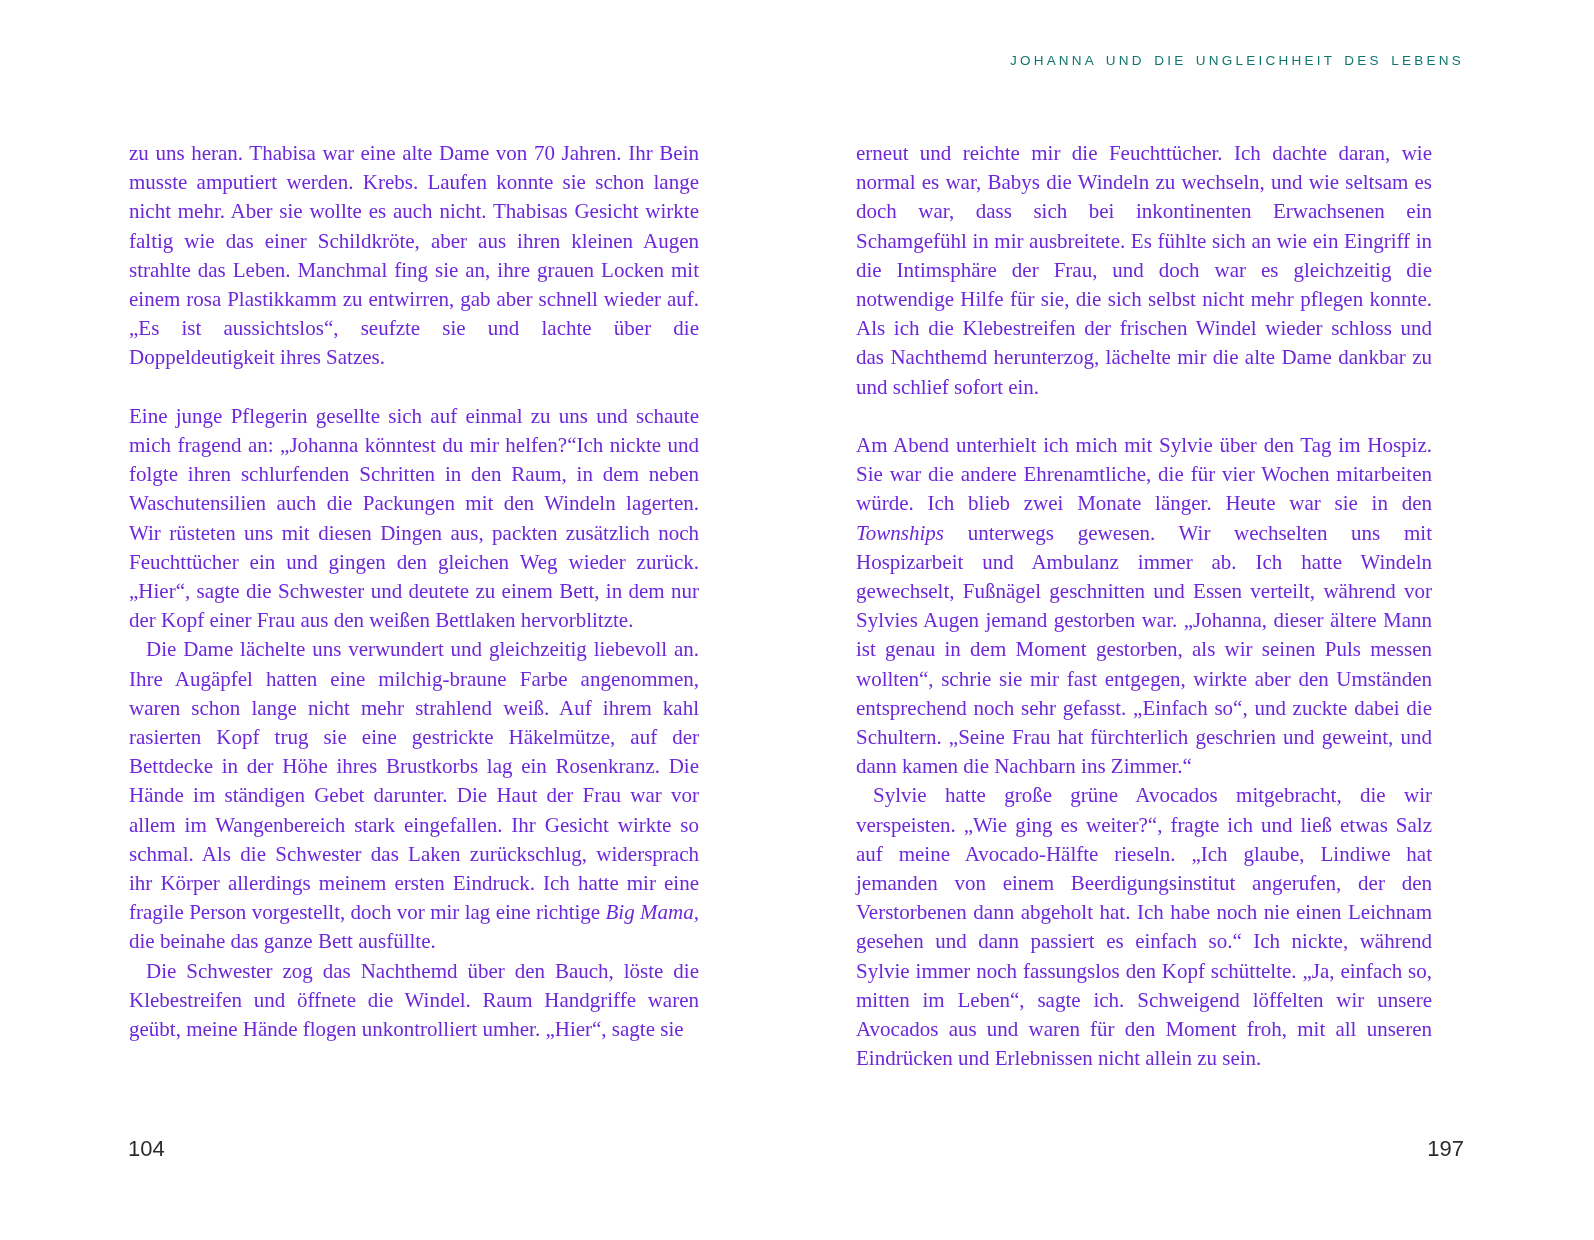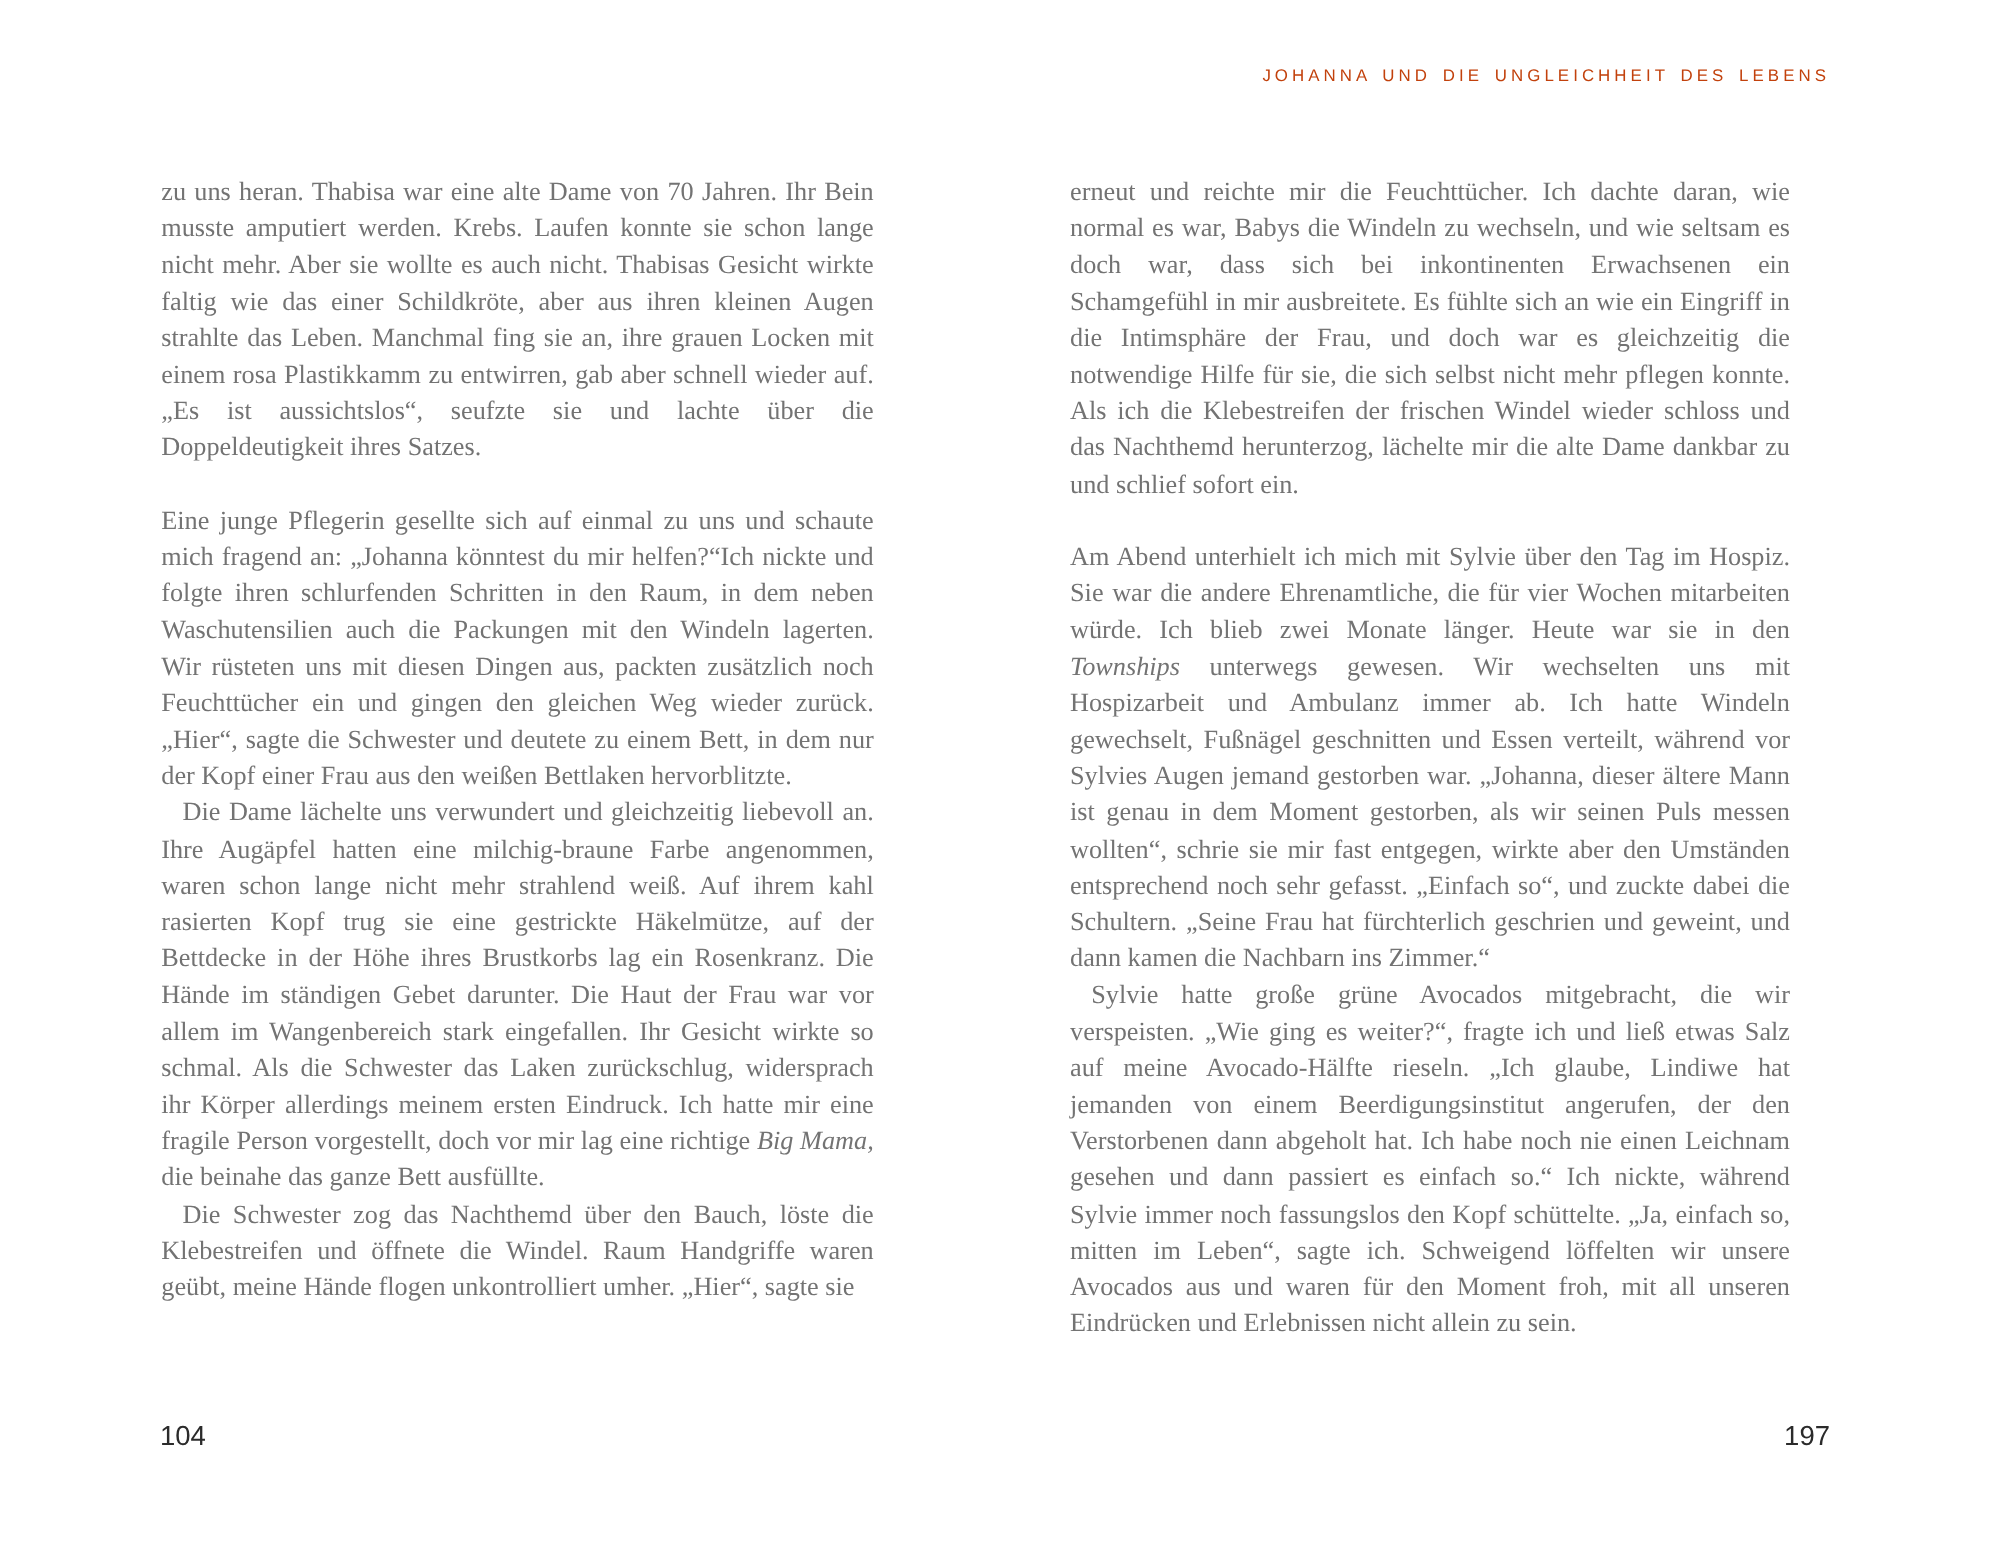--- a/index.html
+++ b/index.html
@@ -19,32 +19,32 @@
     position: absolute;
     top: 53px;
     right: 130px;
     width: 700px;
     text-align: right;
     font-family: "Liberation Sans", sans-serif;
     font-size: 13.5px;
     font-weight: 500;
     letter-spacing: 0.24em;
     word-spacing: 0.18em;
-    color: #c2410c;
+    color: #0f766e;
     text-transform: uppercase;
     white-space: nowrap;
   }
   .page-column {
     position: absolute;
     top: 139px;
     font-family: "Liberation Serif", "DejaVu Serif", serif;
     font-size: 21px;
     line-height: 29.2px;
     text-align: justify;
-    color: #737373;
+    color: #6d28d9;
     hyphens: auto;
     -webkit-hyphens: auto;
   }
   .page-column.left {
     left: 129px;
     width: 570px;
   }
   .page-column.right {
     left: 856px;
     width: 576px;

